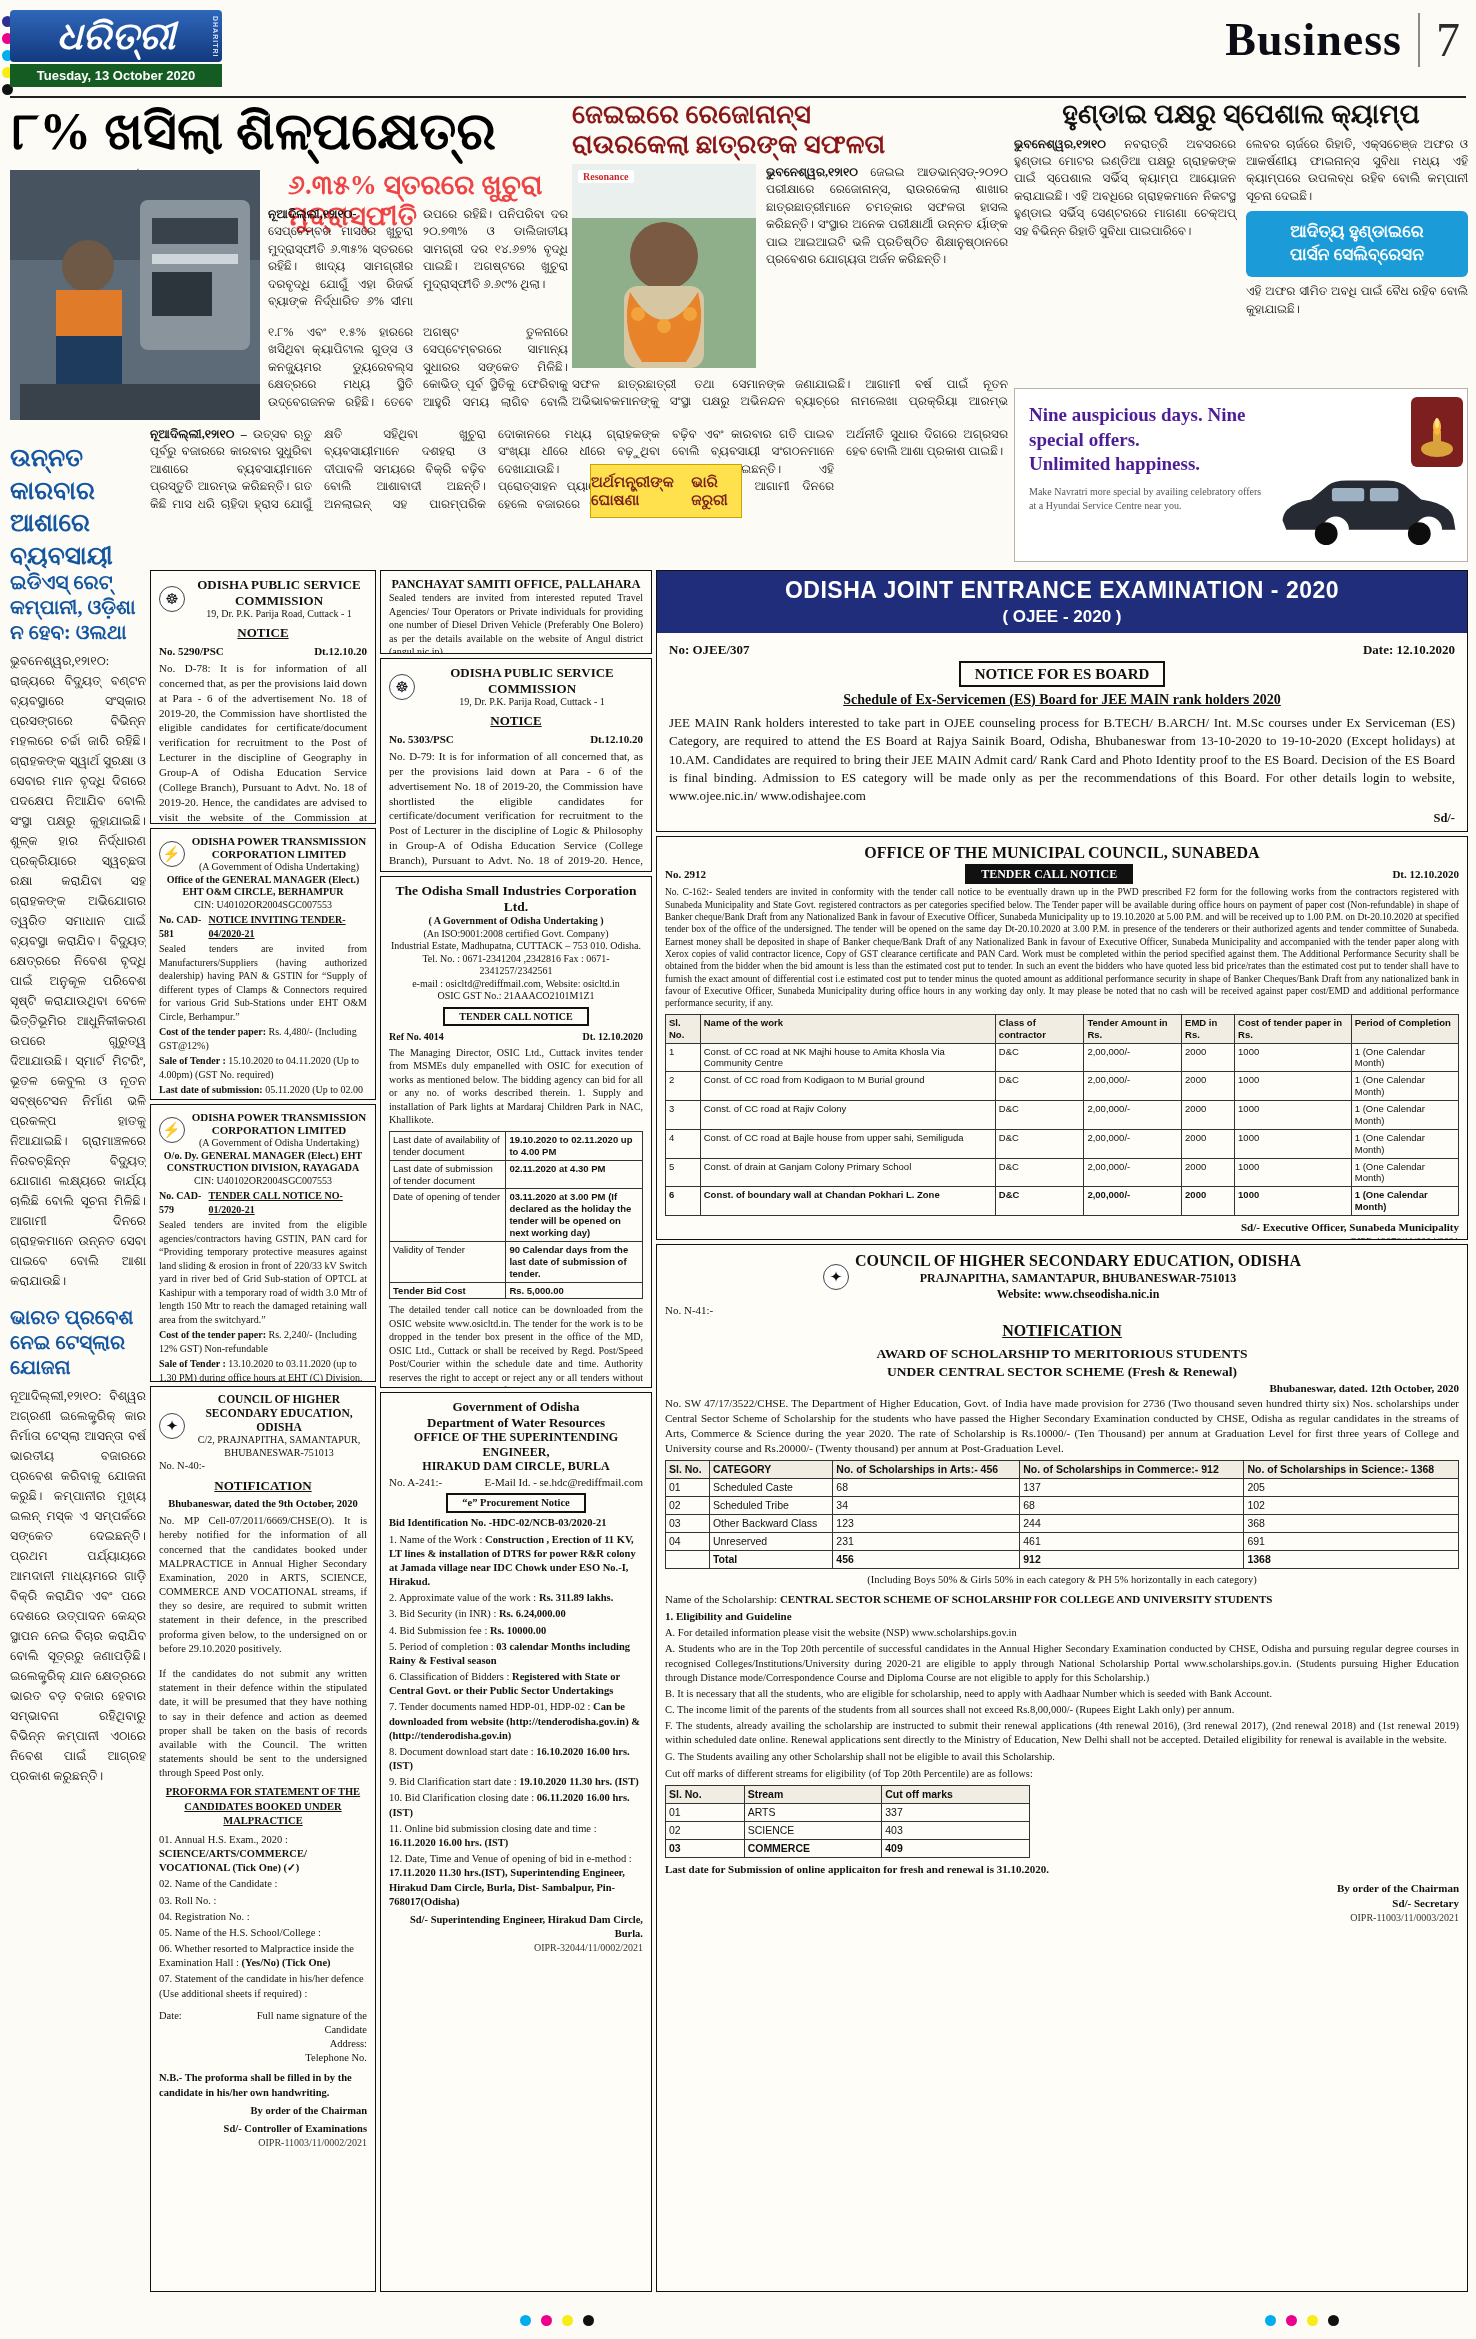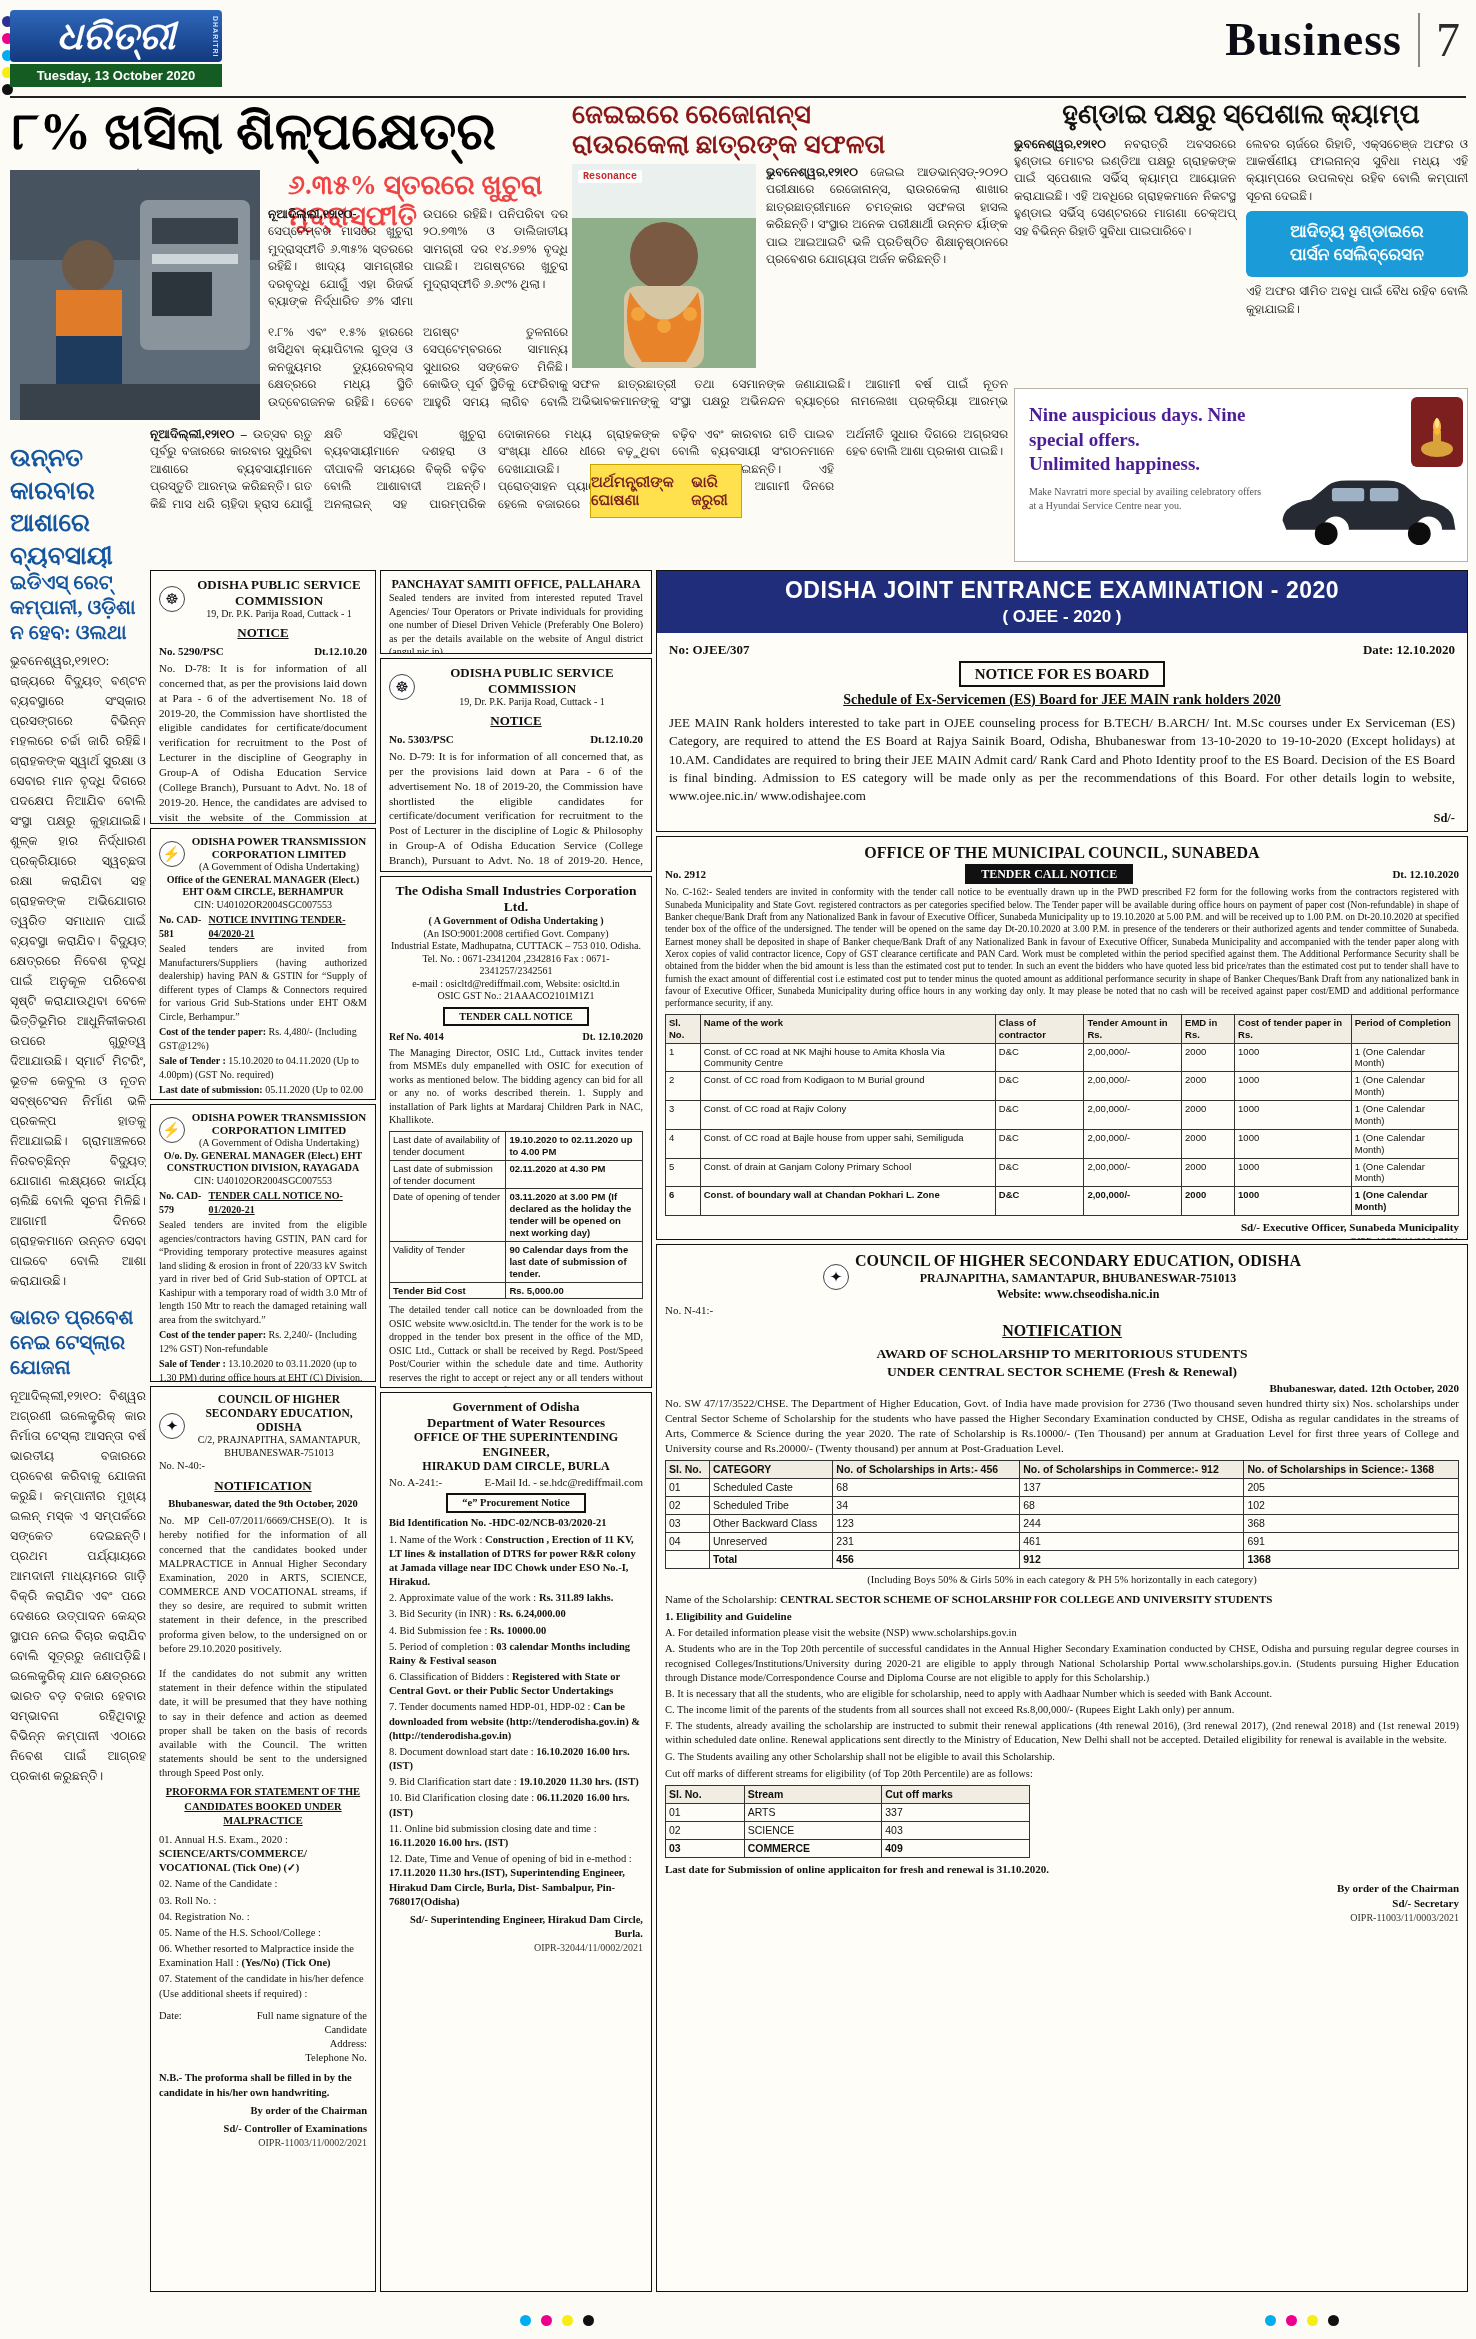--- a/index.html
+++ b/index.html
@@ -3,21 +3,21 @@
 <meta charset="utf-8">
 <style>
 *{margin:0;padding:0;box-sizing:border-box}
 body{background:#e8e6e0;font-family:"Liberation Serif",serif;color:#111}
 .page{position:relative;width:1476px;height:2339px;margin:0 auto;background:#fcfbf6;overflow:hidden}
 .abs{position:absolute}
 .jus{text-align:justify}
 .ctr{text-align:center}
 .rt{text-align:right}
 .b{font-weight:bold}
-.sans{font-family:Liberation Mono, monospace}
+.sans{font-family:Liberation Serif, serif}
 
 .logo-box{position:absolute;left:10px;top:10px;width:212px;height:52px;background:linear-gradient(180deg,#2f67ba,#12397e);border-radius:4px;display:flex;align-items:center;justify-content:center;color:#fff;font-size:38px;font-style:italic;font-weight:bold}
 .logo-roman{position:absolute;right:3px;top:6px;writing-mode:vertical-rl;font-size:7px;letter-spacing:1px;color:#cfe0ff;font-style:normal;font-family:"Liberation Sans",sans-serif}
 .date-bar{position:absolute;left:10px;top:64px;width:212px;height:23px;background:#155c22;color:#fff;font-family:"Liberation Sans",sans-serif;font-size:13px;font-weight:bold;display:flex;align-items:center;justify-content:center}
 .biz-wrap{position:absolute;right:16px;top:12px;display:flex;align-items:center;gap:16px}
 .biz-title{font-size:46px;font-weight:bold;color:#0d0d16;letter-spacing:1px}
 .biz-div{width:2px;height:54px;background:#8a8a8a}
 .biz-page{font-size:48px;color:#2b2b2b}
 .mast-rule{position:absolute;left:10px;right:10px;top:96px;height:2px;background:#222}
 

